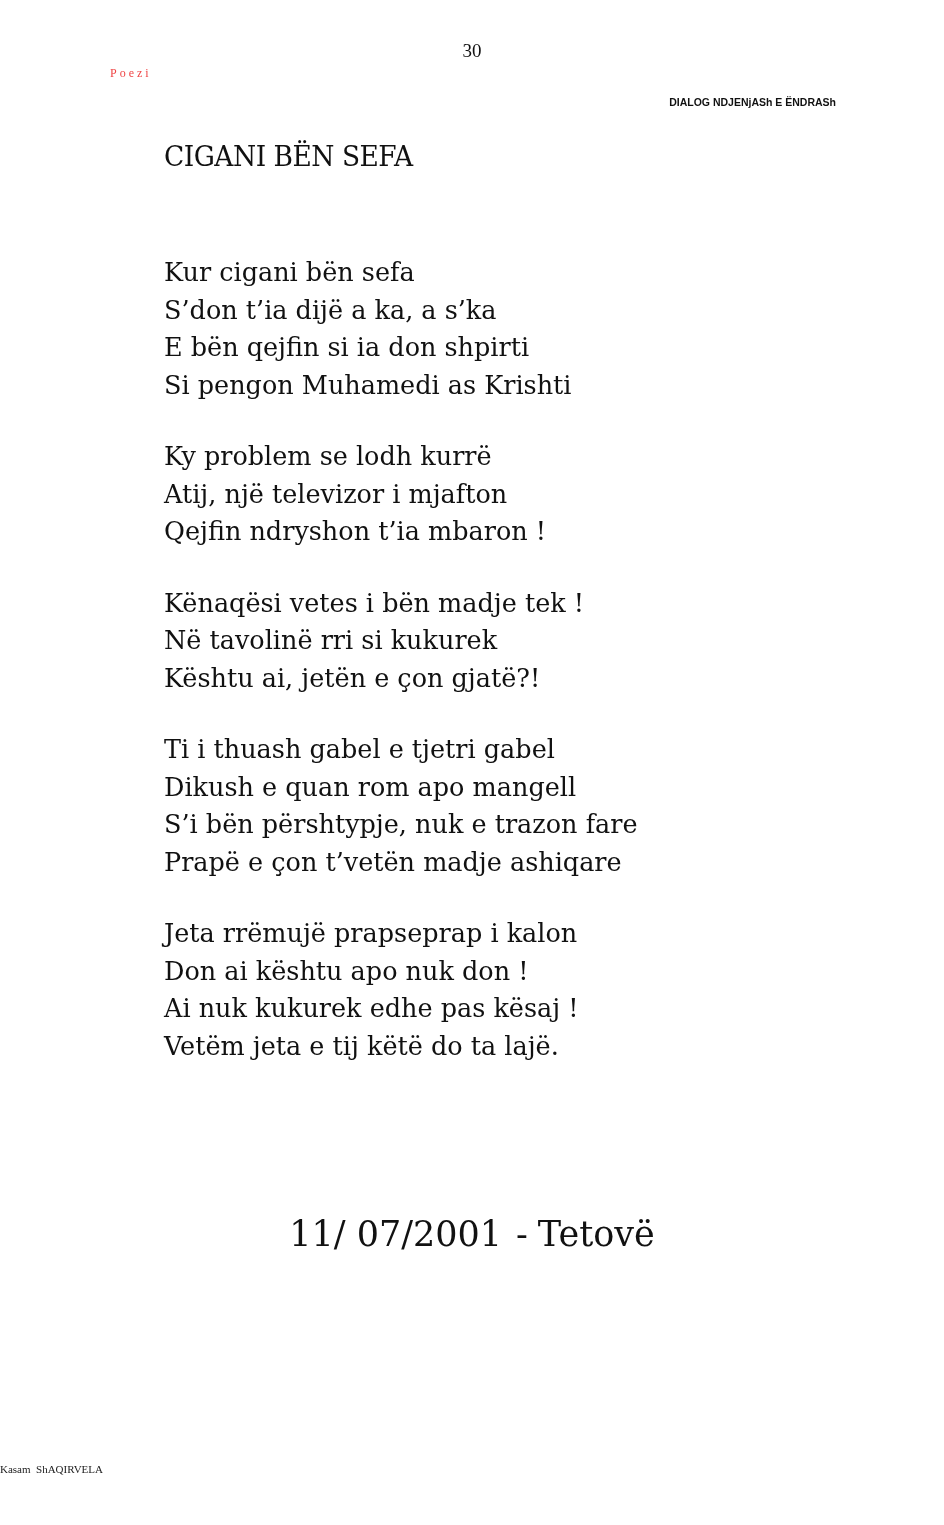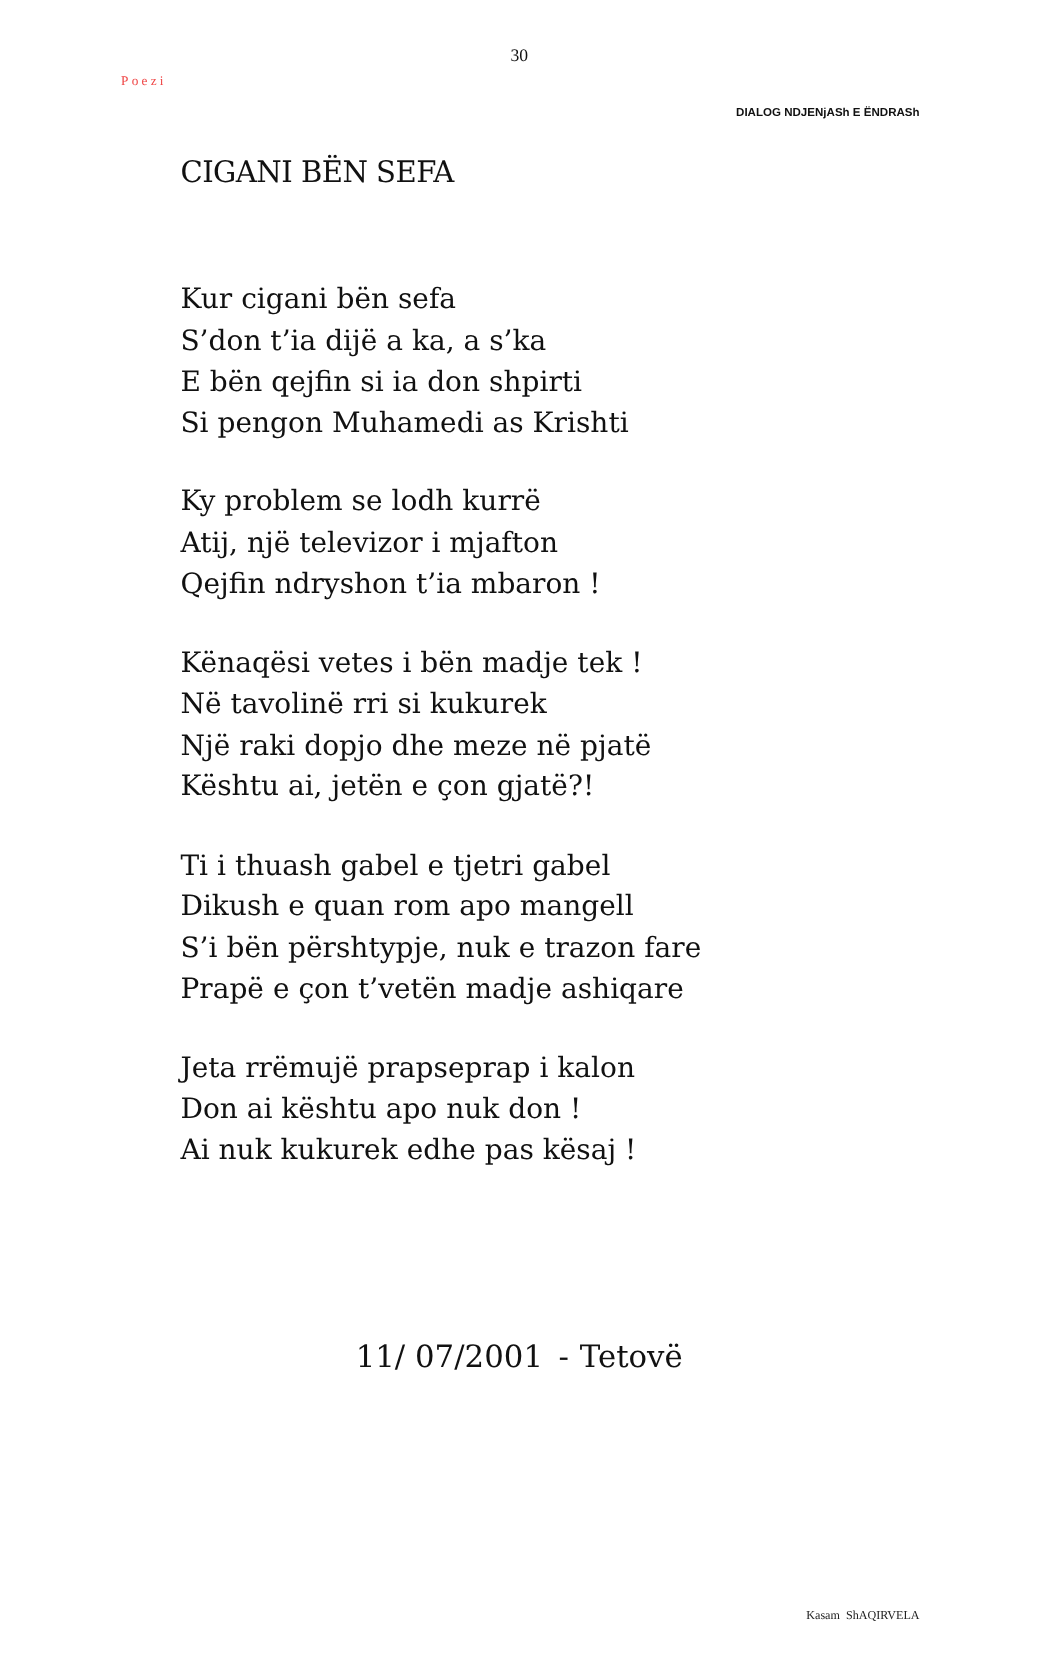--- a/index.html
+++ b/index.html
@@ -15,21 +15,21 @@
       color: #111111;
       font-family: "DejaVu Serif", serif;
     }
     .page-number {
       position: absolute;
       left: 0;
       width: 944px;
       top: 36px;
       text-align: center;
       font-family: "Liberation Serif", serif;
-      font-size: 16px;
+      font-size: 19px;
       line-height: 30px;
       color: #111;
     }
     .section-label {
       position: absolute;
       left: 110px;
       top: 65px;
       font-family: "Liberation Serif", serif;
       font-size: 12px;
       letter-spacing: 3px;
@@ -79,33 +79,33 @@
       transform: scaleX(1.0);
       transform-origin: left center;
     }
     .dateline {
       position: absolute;
       left: 0;
       width: 944px;
       top: 1217px;
       text-align: center;
       font-family: "DejaVu Serif", serif;
-      font-size: 28px;
+      font-size: 35px;
       line-height: 34px;
       color: #111;
       white-space: pre;
     }
     .dateline .date { }
     .dateline .sep { padding: 0 10px 0 14px; }
     .footer-author {
       position: absolute;
       left: 0;
       width: 836px;
       top: 1462px;
-      text-align: right;
+      text-align: left;
       font-family: "Liberation Serif", serif;
       font-size: 11px;
       line-height: 14px;
       color: #222;
     }
   </style>
 </head>
 <body>
 
 <div>
@@ -129,35 +129,35 @@
 
     <div class="stanza">
       <span class="line">Ky problem se lodh kurrë</span>
       <span class="line">Atij, një televizor i mjafton</span>
       <span class="line">Qejfin ndryshon t’ia mbaron !</span>
     </div>
 
     <div class="stanza">
       <span class="line">Kënaqësi vetes i bën madje tek !</span>
       <span class="line">Në tavolinë rri si kukurek</span>
-      <span class="line">Një raki dopjo dhe meze në pjatë</span>
       <span class="line">Kështu ai, jetën e çon gjatë?!</span>
     </div>
 
     <div class="stanza">
       <span class="line">Ti i thuash gabel e tjetri gabel</span>
       <span class="line">Dikush e quan rom apo mangell</span>
       <span class="line">S’i bën përshtypje, nuk e trazon fare</span>
       <span class="line">Prapë e çon t’vetën madje ashiqare</span>
     </div>
 
     <div class="stanza">
       <span class="line">Jeta rrëmujë prapseprap i kalon</span>
       <span class="line">Don ai kështu apo nuk don !</span>
       <span class="line">Ai nuk kukurek edhe pas kësaj !</span>
+      <span class="line">Vetëm jeta e tij këtë do ta lajë.</span>
     </div>
 
   </div>
 
   <div class="dateline"><span class="date">11/ 07/2001</span><span class="sep">-</span><span class="place">Tetovë</span></div>
 
   <div class="footer-author" style="white-space:pre;">Kasam  ShAQIRVELA</div>
 
 </div>
 

